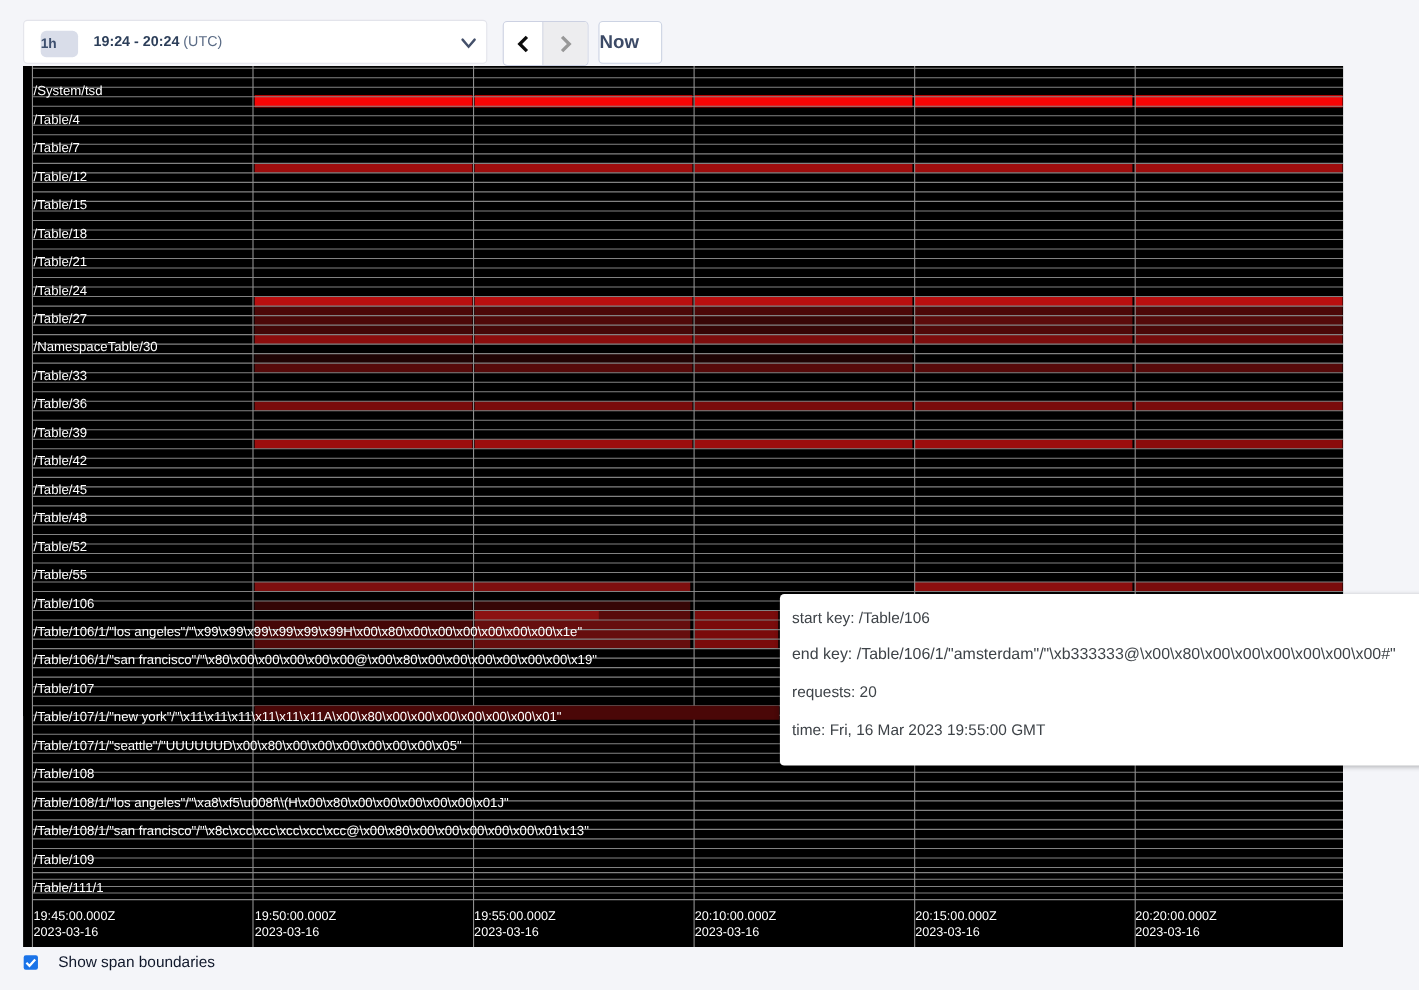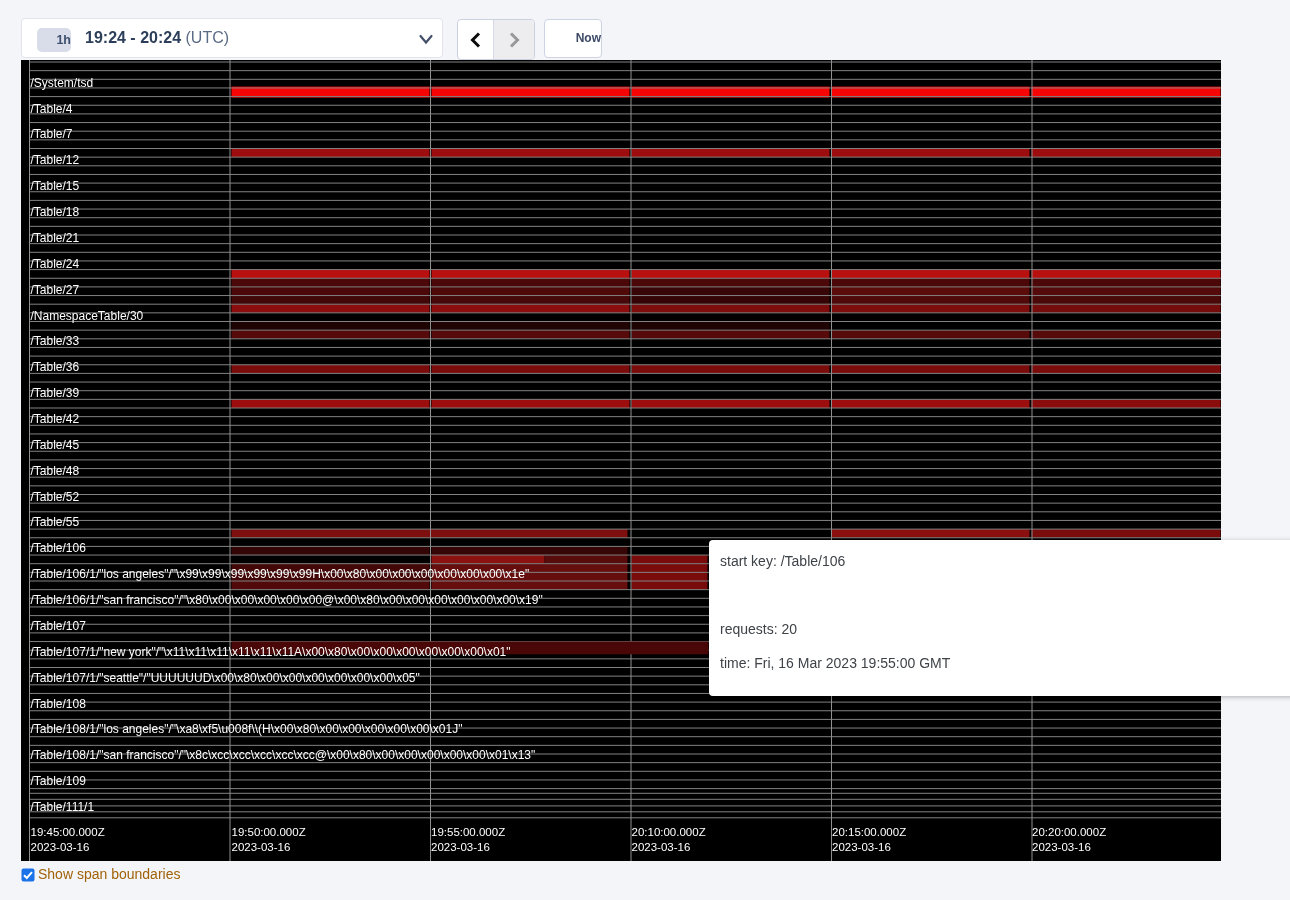--- a/index.html
+++ b/index.html
@@ -3,36 +3,36 @@
 <meta charset="utf-8">
 <style>
 html,body{margin:0;padding:0}
 body{width:1290px;height:900px;background:#f4f5f9;font-family:"Liberation Sans",sans-serif;position:relative;overflow:hidden}
 .abs{position:absolute}
 </style>
 </head>
 <body>
 
 <div class="abs" style="left:21px;top:18px;width:420px;height:38px;background:#fff;border:1px solid #e3e4eb;border-radius:4px">
-  <div class="abs" style="left:15px;top:9px;width:34px;height:24px;background:#d9dde9;border-radius:5px;text-align:right;line-height:24px;font-size:12.5px;font-weight:bold;color:#3d4f6e">1h</div>
-  <div class="abs" style="left:63px;top:0;height:38px;line-height:38px;font-size:16px;color:#2c3e59;white-space:nowrap"><b>19:24 - 20:24</b> <span style="color:#5a6b85">(UTC)</span></div>
+  <div class="abs" style="left:15px;top:9px;width:34px;height:24px;background:#d9dde9;border-radius:5px;text-align:left;line-height:24px;font-size:12.5px;font-weight:bold;color:#3d4f6e">1h</div>
+  <div class="abs" style="left:63px;top:0;height:38px;line-height:38px;font-size:13px;color:#2c3e59;white-space:nowrap"><b>19:24 - 20:24</b> <span style="color:#5a6b85">(UTC)</span></div>
   <svg class="abs" style="left:396px;top:15px" width="16" height="11" viewBox="0 0 16 11">
       <path d="M2.5 2 L8 8.5 L13.5 2" stroke="#44506a" stroke-width="2.2" fill="none" stroke-linecap="round"></path>
     </svg>
 </div>
 <div class="abs" style="left:457px;top:19px;width:76px;height:39px;border:1px solid #ccd1e2;border-radius:4px;background:#fff;overflow:hidden">
   <div class="abs" style="left:35px;top:0;width:41px;height:39px;background:#ededef;border-left:1px solid #d6dae6"></div>
   <svg class="abs" style="left:11px;top:12px" width="13" height="16" viewBox="0 0 13 16">
       <path d="M10 1.5 L3.5 8 L10 14.5" stroke="#0c0c0c" stroke-width="3" fill="none"></path>
     </svg>
   <svg class="abs" style="left:50px;top:12px" width="13" height="16" viewBox="0 0 13 16">
       <path d="M3 1.5 L9.5 8 L3 14.5" stroke="#989898" stroke-width="3" fill="none"></path>
     </svg>
 </div>
-<div class="abs" style="left:544px;top:19px;width:56px;height:37px;border:1px solid #ccd3e3;border-radius:4px;background:#fff;text-align:right;line-height:37px;font-size:12px;font-weight:bold;color:#3c4a66">Now</div>
+<div class="abs" style="left:544px;top:19px;width:56px;height:37px;border:1px solid #ccd3e3;border-radius:4px;background:#fff;text-align:left;line-height:37px;font-size:17px;font-weight:bold;color:#3c4a66">Now</div>
 
 <div class="abs" style="left:21px;top:60px;width:1200px;height:591px;background:#000">
 <svg width="1200" height="801" viewBox="0 0 1200 801" style="display:block">
 <rect x="0" y="0" width="1200" height="801" fill="#000"></rect>
 <rect x="210.5" y="26.60" width="198.0" height="11.00" fill="#f60505"></rect>
 <rect x="410.5" y="26.60" width="198.0" height="11.00" fill="#f60505"></rect>
 <rect x="610.5" y="26.60" width="198.0" height="11.00" fill="#f60505"></rect>
 <rect x="810.5" y="26.60" width="198.0" height="11.00" fill="#f60505"></rect>
 <rect x="1010.5" y="26.60" width="189.0" height="11.00" fill="#f60505"></rect>
 <rect x="210.5" y="88.50" width="198.0" height="8.65" fill="#9e0d0d"></rect>
@@ -139,23 +139,24 @@
 <text x="610.5" y="791" fill="#ffffff" font-size="11.5" font-family="Liberation Sans, sans-serif">2023-03-16</text>
 <text x="811.0" y="776" fill="#ffffff" font-size="11.5" font-family="Liberation Sans, sans-serif">20:15:00.000Z</text>
 <text x="811.0" y="791" fill="#ffffff" font-size="11.5" font-family="Liberation Sans, sans-serif">2023-03-16</text>
 <text x="1011.0" y="776" fill="#ffffff" font-size="11.5" font-family="Liberation Sans, sans-serif">20:20:00.000Z</text>
 <text x="1011.0" y="791" fill="#ffffff" font-size="11.5" font-family="Liberation Sans, sans-serif">2023-03-16</text>
 </svg>
 </div>
 
 <div class="abs" style="left:709px;top:540px;width:669px;height:156px;background:#fff;border-radius:4px;box-shadow:0 1px 5px rgba(0,0,0,0.28);font-size:14px;color:#3e4348">
   <div class="abs" style="left:11px;top:12.5px;white-space:nowrap">start key: /Table/106</div>
+  <div class="abs" style="left:11px;top:46.5px;white-space:nowrap;font-size:14.5px">end key: /Table/106/1/"amsterdam"/"\xb333333@\x00\x80\x00\x00\x00\x00\x00\x00#"</div>
   <div class="abs" style="left:11px;top:80.5px;white-space:nowrap">requests: 20</div>
   <div class="abs" style="left:11px;top:114.5px;white-space:nowrap">time: Fri, 16 Mar 2023 19:55:00 GMT</div>
 </div>
 
 <div class="abs" style="left:21px;top:868px;height:15px">
   <svg width="14" height="14" viewBox="0 0 14 14" style="vertical-align:top">
       <rect x="0.5" y="0.5" width="13" height="13" rx="2" fill="#1a73e8"></rect>
       <path d="M3 7.2 L5.8 10 L11 4.2" stroke="#fff" stroke-width="2" fill="none"></path>
     </svg>
 </div>
-<div class="abs" style="left:38px;top:866px;font-size:14px;color:#a16207">Show span boundaries</div>
+<div class="abs" style="left:53px;top:866px;font-size:14px;color:#0f172a">Show span boundaries</div>
 
 </body></html>

